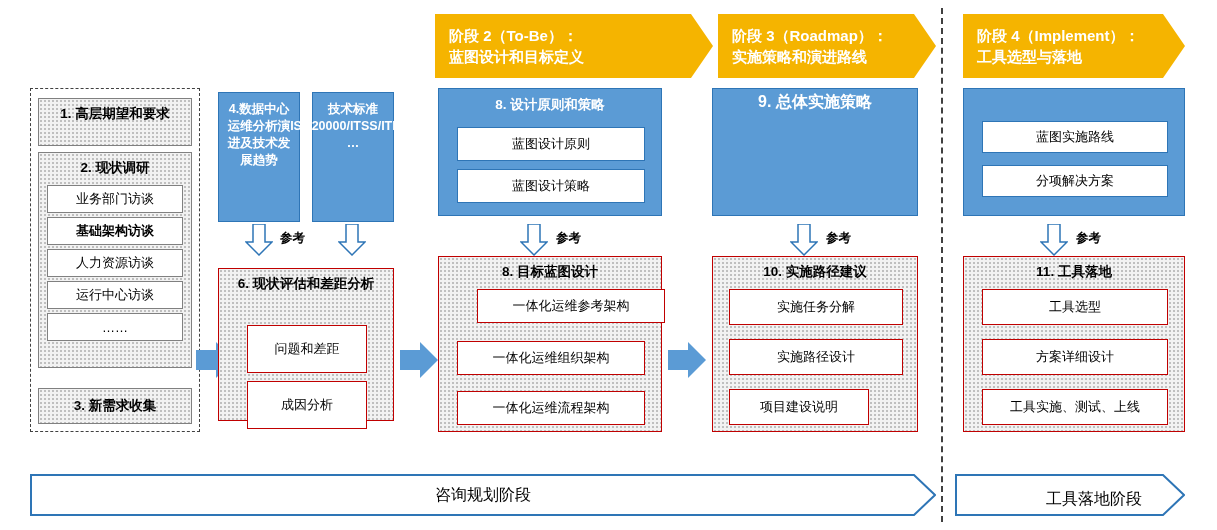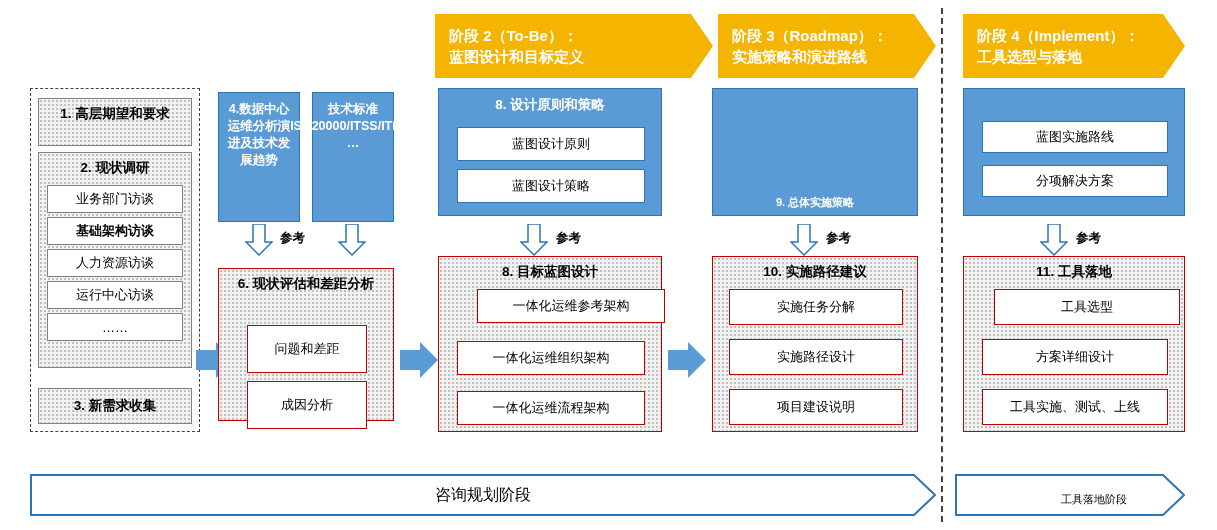--- a/index.html
+++ b/index.html
@@ -37,24 +37,24 @@
     clip-path: polygon(0 0, calc(100% - 22px) 0, 100% 50%, calc(100% - 22px) 100%, 0 100%);
   }
   .phase-banner .txt { white-space: pre-line; }
 
   
   .blue-box {
     background: #5B9BD5;
     border: 1px solid #2E75B6;
     color: #ffffff;
     font-weight: bold;
-    font-size: 11px;
+    font-size: 16px;
     line-height: 18px;
     display: flex;
-    align-items: flex-end;
+    align-items: flex-start;
     justify-content: center;
     text-align: center;
     padding: 4px;
   }
   .blue-box.topalign { align-items: flex-start; padding-top: 8px; }
 
   .blue-panel {
     background: #5B9BD5;
     border: 1px solid #2E75B6;
   }
@@ -225,45 +225,45 @@
 
   <svg class="abs" style="left:790px; top:224px; width:28px; height:32px;" viewBox="0 0 28 32">
     <polygon points="8,0 20,0 20,18 27,18 14,31 1,18 8,18" fill="#ffffff" stroke="#2E75B6" stroke-width="1.5"></polygon>
   </svg>
   <div class="ref-label" style="left:826px; top:230px;">参考</div>
 
   <div class="abs dot-panel" style="left:712px; top:256px; width:206px; height:176px;">
     <div class="dot-title">10. 实施路径建议</div>
     <div class="abs red-item" style="left:16px; top:32px; width:174px; height:36px;">实施任务分解</div>
     <div class="abs red-item" style="left:16px; top:82px; width:174px; height:36px;">实施路径设计</div>
-    <div class="abs red-item" style="left:16px; top:132px; width:174px; height:36px;">项目建设说明</div>
+    <div class="abs red-item" style="left:16px; top:132px; width:140px; height:36px;">项目建设说明</div>
   </div>
 
   <div class="vdash" style="left:941px; top:8px; height:514px;"></div>
 
   <div class="abs blue-panel" style="left:963px; top:88px; width:222px; height:128px;">
     <div class="abs white-item" style="left:18px; top:32px; width:186px; height:32px;">蓝图实施路线</div>
     <div class="abs white-item" style="left:18px; top:76px; width:186px; height:32px;">分项解决方案</div>
   </div>
 
   <svg class="abs" style="left:1040px; top:224px; width:28px; height:32px;" viewBox="0 0 28 32">
     <polygon points="8,0 20,0 20,18 27,18 14,31 1,18 8,18" fill="#ffffff" stroke="#2E75B6" stroke-width="1.5"></polygon>
   </svg>
   <div class="ref-label" style="left:1076px; top:230px;">参考</div>
 
   <div class="abs dot-panel" style="left:963px; top:256px; width:222px; height:176px;">
     <div class="dot-title">11. 工具落地</div>
-    <div class="abs red-item" style="left:18px; top:32px; width:186px; height:36px;margin-left:12px;">工具选型</div>
+    <div class="abs red-item" style="left:18px; top:32px; width:186px; height:36px;">工具选型</div>
     <div class="abs red-item" style="left:18px; top:82px; width:186px; height:36px;">方案详细设计</div>
     <div class="abs red-item" style="left:18px; top:132px; width:186px; height:36px;">工具实施、测试、上线</div>
   </div>
 
   <svg class="abs" style="left:30px; top:474px; width:906px; height:42px;" viewBox="0 0 906 42" preserveAspectRatio="none">
     <polygon points="1,1 884,1 905,21 884,41 1,41" fill="#ffffff" stroke="#2E75B6" stroke-width="2"></polygon>
   </svg>
   <div class="abs" style="left:30px; top:474px; width:906px; height:42px; display:flex; align-items:center; justify-content:center; font-size:16px; color:#000;">咨询规划阶段</div>
 
   <svg class="abs" style="left:955px; top:474px; width:230px; height:42px;" viewBox="0 0 230 42" preserveAspectRatio="none">
     <polygon points="1,1 208,1 229,21 208,41 1,41" fill="#ffffff" stroke="#2E75B6" stroke-width="2"></polygon>
   </svg>
-  <div class="abs" style="left:955px; top:474px; width:230px; height:50px; display:flex; align-items:center; justify-content:center; font-size:11px; color:#000;padding-left:48px;">工具落地阶段</div>
+  <div class="abs" style="left:955px; top:474px; width:230px; height:50px; display:flex; align-items:center; justify-content:center; font-size:16px; color:#000;padding-left:48px;">工具落地阶段</div>
 
 </div>
 
 </body></html>

